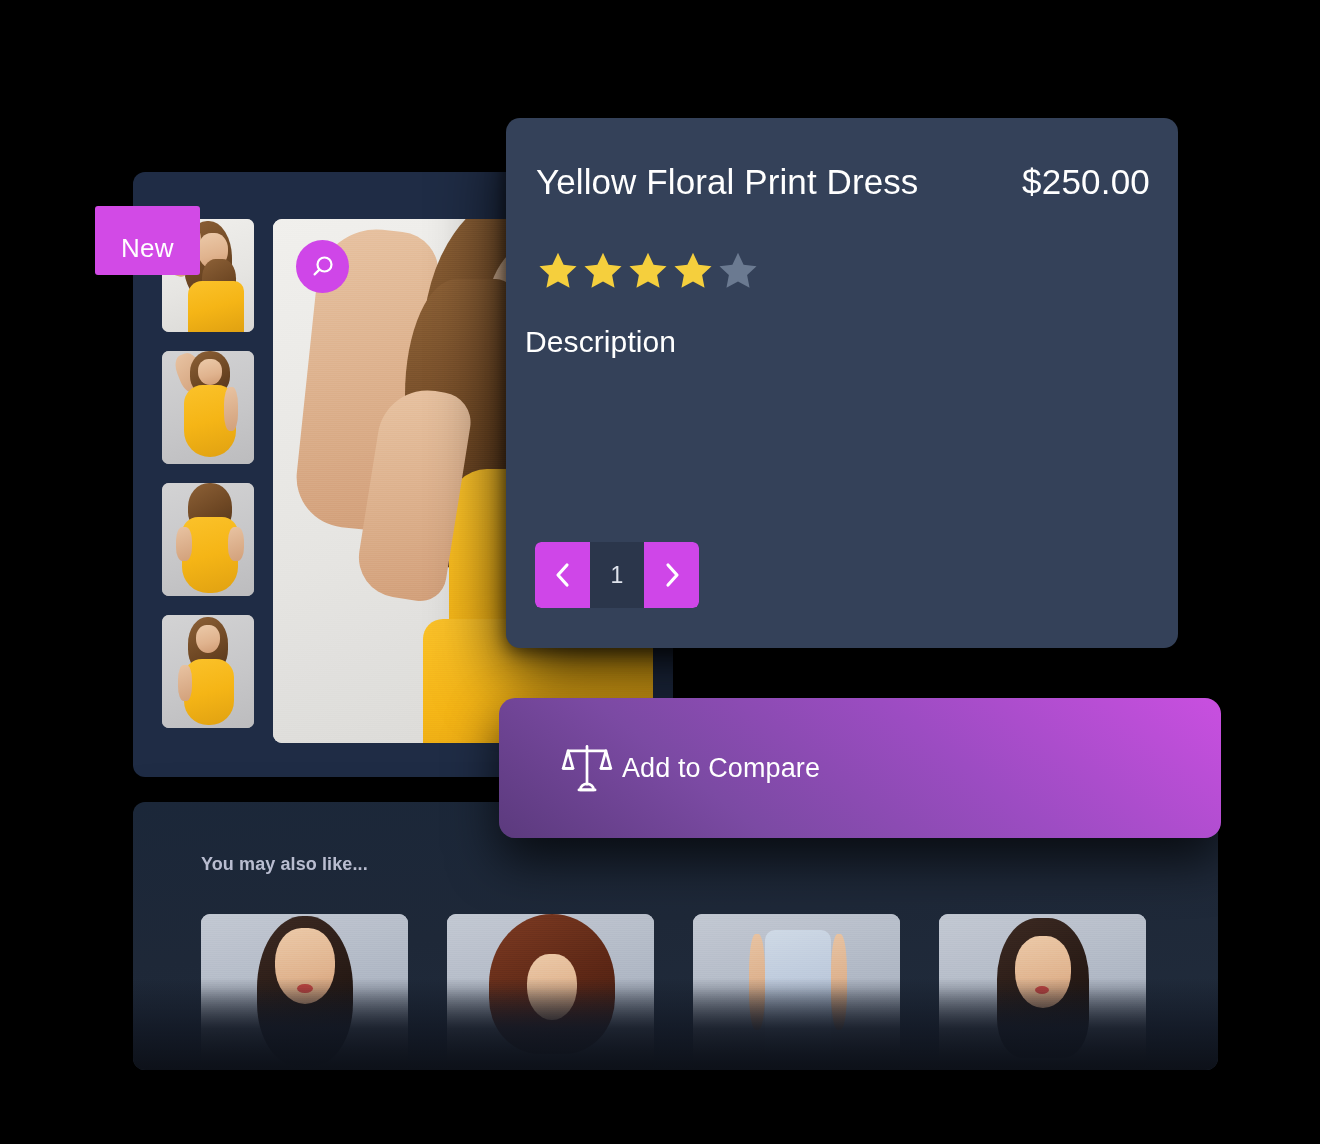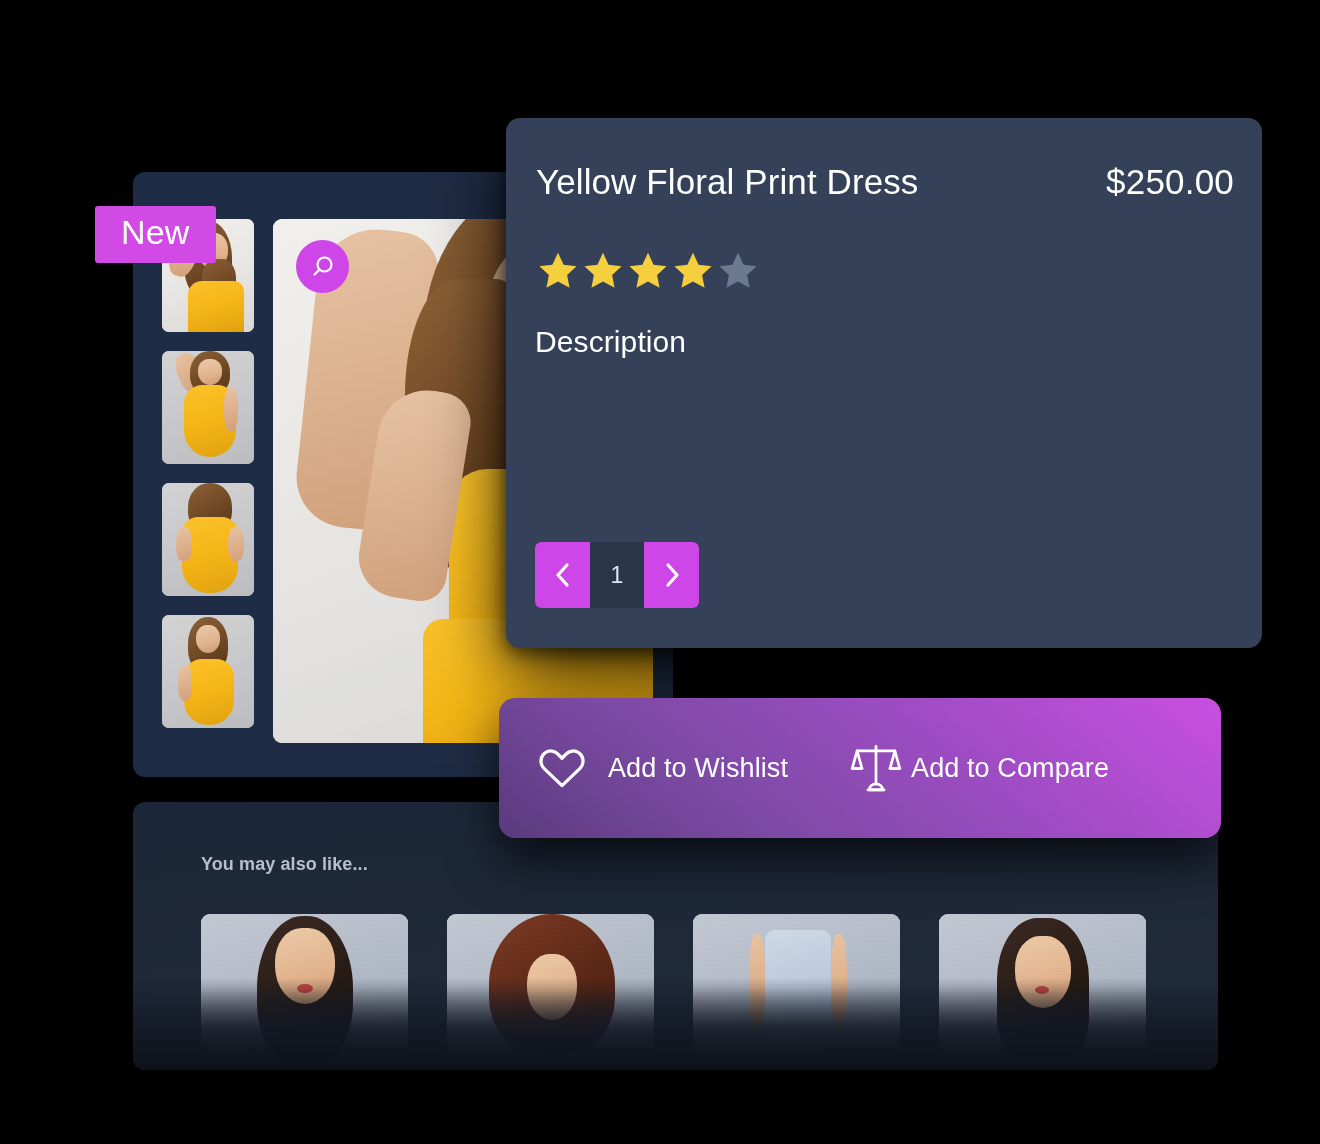--- a/index.html
+++ b/index.html
@@ -33,23 +33,23 @@
     border-radius: 12px;
     box-shadow: 0 24px 60px rgba(0,0,0,0.75);
   }
 
   .new-badge {
     position: absolute;
     left: -38px;
     top: 34px;
     background: #d24ae6;
     color: #ffffff;
-    font-size: 34px;
+    font-size: 26px;
     font-weight: 400;
-    padding: 8px 26px 12px 26px;
+    padding: 28px 26px 12px 26px;
     border-radius: 3px;
     letter-spacing: 0.2px;
     line-height: 1.1;
     z-index: 6;
   }
 
   .gallery-inner {
     position: absolute;
     left: 29px;
     top: 47px;
@@ -155,21 +155,21 @@
     height: 92px;
     background: linear-gradient(to bottom, rgba(22,30,44,0) 0%, rgba(18,24,36,0.85) 55%, #0d1119 100%);
     pointer-events: none;
   }
 
   
   .detail-card {
     position: absolute;
     left: 506px;
     top: 118px;
-    width: 756px;
+    width: 672px;
     height: 530px;
     background: #344159;
     border-radius: 14px;
     box-shadow: 0 26px 70px rgba(0,0,0,0.85), 0 4px 18px rgba(0,0,0,0.6);
     z-index: 10;
   }
 
   .detail-head {
     position: absolute;
     left: 30px;
@@ -200,21 +200,21 @@
     position: absolute;
     left: 30px;
     top: 132px;
     display: flex;
     gap: 1px;
   }
   .rating svg { display: block; }
 
   .section-title {
     position: absolute;
-    left: 29px;
+    left: 19px;
     top: 207px;
     font-size: 30px;
     font-weight: 400;
     color: #ffffff;
     letter-spacing: 0.1px;
   }
 
   .description {
     position: absolute;
     left: 29px;
@@ -540,28 +540,20 @@
             </svg>
           </span>
         </button>
       </div>
 
     </div>
   </div>
 
   <div class="action-bar">
 
-    <div class="action-item wishlist">
-      <span>
-        <svg width="50" height="46" viewBox="0 0 26 24" fill="none">
-          <path d="M13 21.2 3.6 12.2C1.4 10 1.5 6.3 3.9 4.3c2.2-1.9 5.5-1.4 7.3.8L13 6.9l1.8-1.8c1.8-2.2 5.1-2.7 7.3-.8 2.4 2 2.5 5.7.3 7.9z" stroke="#ffffff" stroke-width="1.7" stroke-linejoin="round"></path>
-        </svg>
-      </span>
-      <span class="action-label">Add to Wishlist</span>
-    </div>
 
     <div class="action-item compare">
       <span>
         <svg width="52" height="54" viewBox="0 0 28 30" fill="none" stroke="#ffffff" stroke-width="1.5" stroke-linecap="round" stroke-linejoin="round">
           <line x1="14" y1="3" x2="14" y2="24"></line>
           <line x1="3.5" y1="5.5" x2="24.5" y2="5.5"></line>
           <path d="M3.5 5.5 0.8 15.2h5.4z"></path>
           <path d="M24.5 5.5 21.8 15.2h5.4z"></path>
           <line x1="0.8" y1="15.2" x2="6.2" y2="15.2"></line>
           <line x1="21.8" y1="15.2" x2="27.2" y2="15.2"></line>

